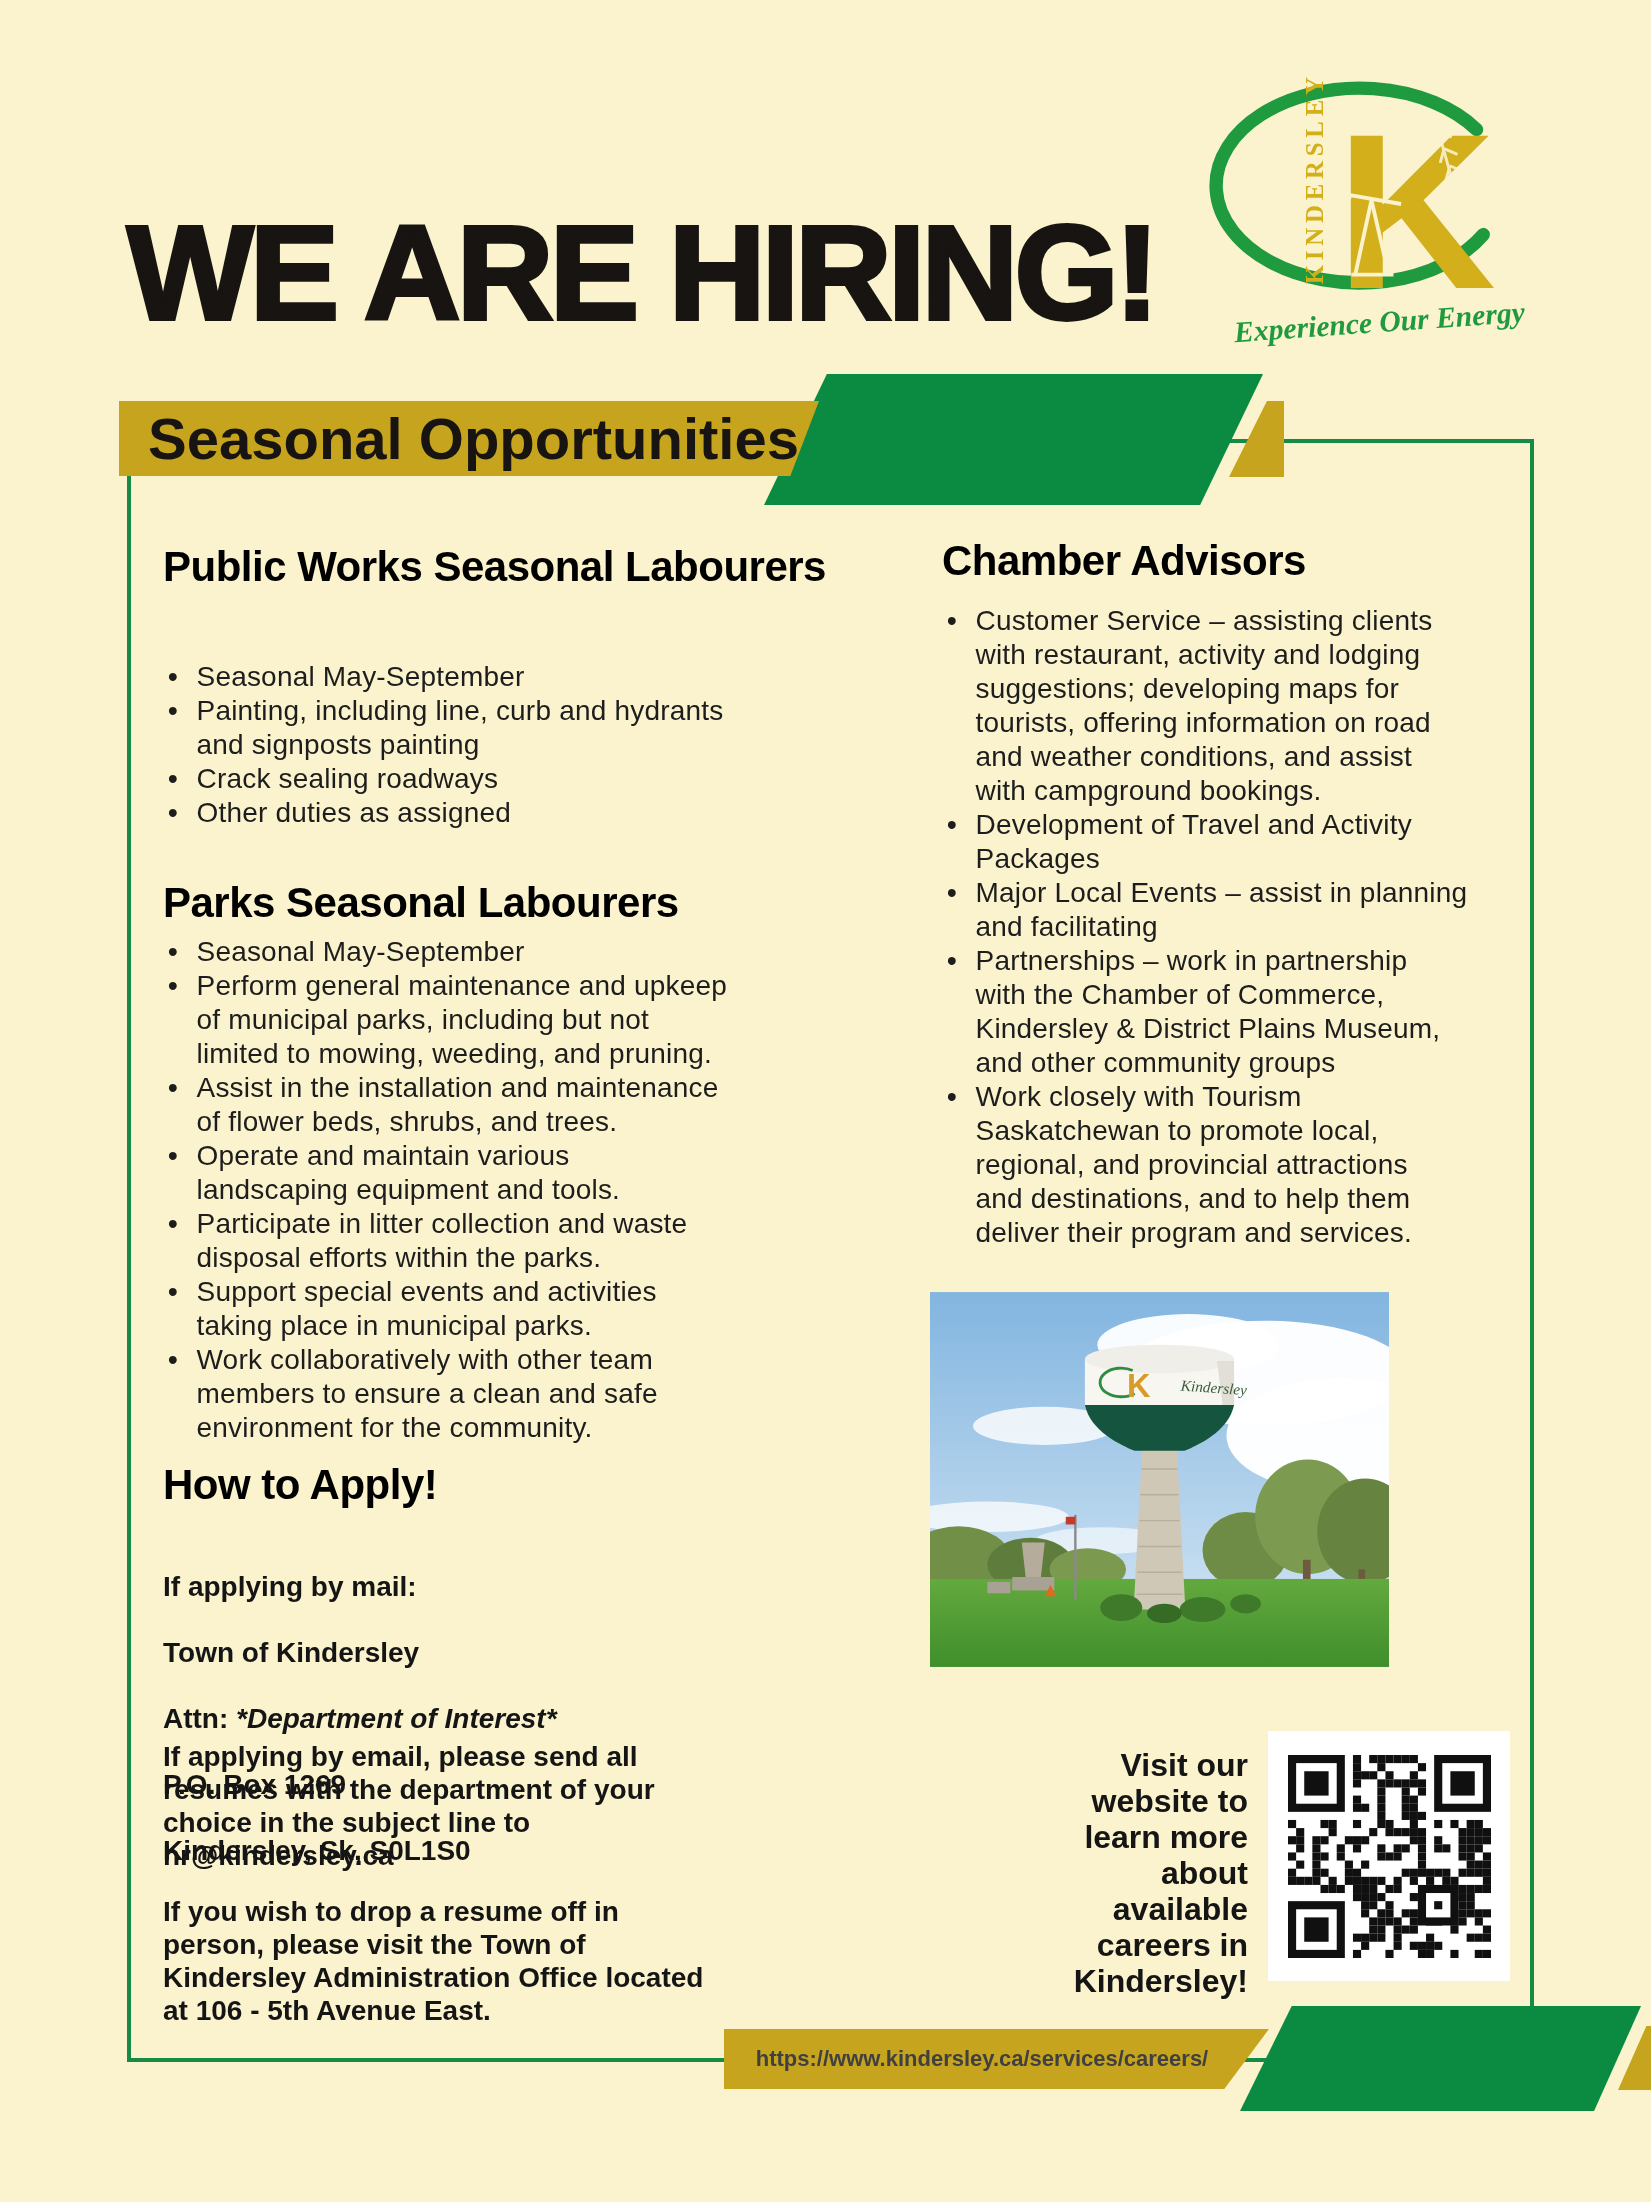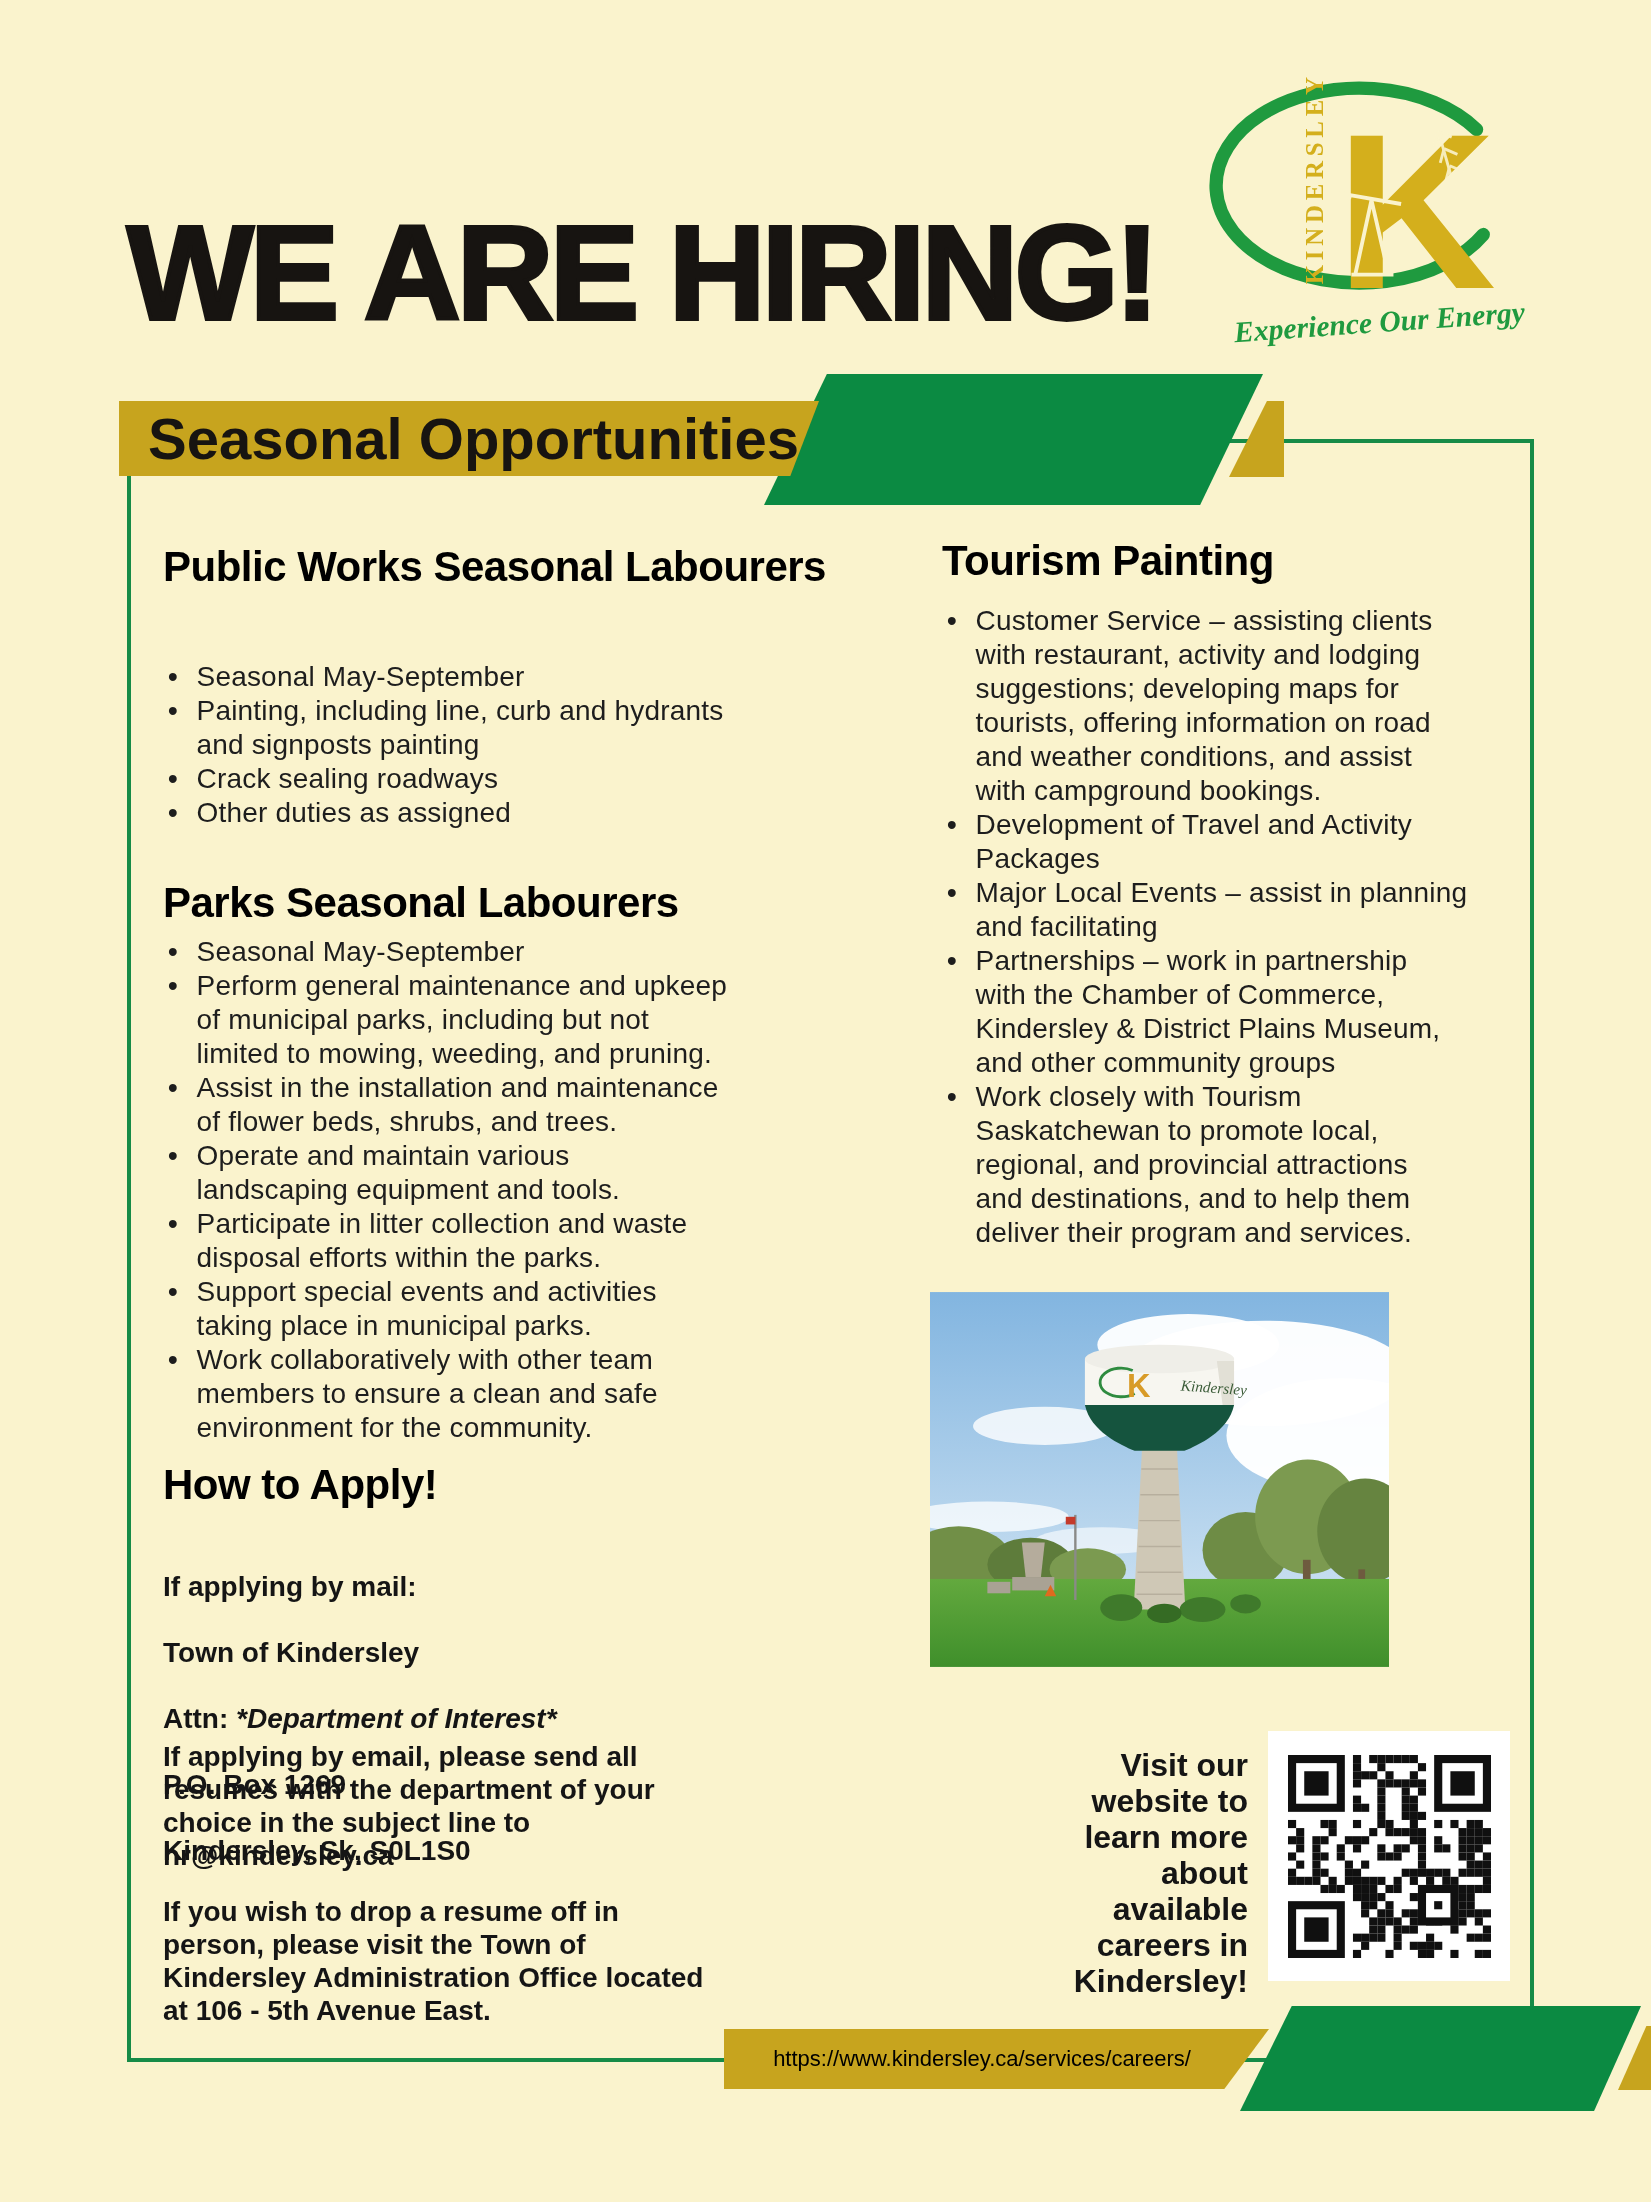--- a/index.html
+++ b/index.html
@@ -58,21 +58,21 @@
     left:1268px;top:1731px;width:242px;height:250px;background:#ffffff;z-index:3;
     display:flex;align-items:center;justify-content:center;
   }
   .qr-card svg{width:203px;height:203px;}
   
   .url-bar{
     left:724px;top:2029px;width:545px;height:60px;background:#C7A41E;z-index:3;
     clip-path:polygon(0 0,100% 0,91.8% 100%,0 100%);
     display:flex;align-items:center;justify-content:center;
   }
-  .url-bar .url{font-size:22px;font-weight:normal;color:#000000;padding-right:29px;white-space:nowrap;}
+  .url-bar .url{font-size:22px;font-weight:bold;color:#404040;padding-right:29px;white-space:nowrap;}
   .foot-green{
     left:1240px;top:2006px;width:401px;height:105px;background:#0B8A42;z-index:2;
     clip-path:polygon(12.9% 0,100% 0,88.3% 100%,0 100%);
   }
   .foot-gold{
     left:1618px;top:2026px;width:33px;height:64px;background:#C7A41E;z-index:2;
     clip-path:polygon(86% 0,100% 0,100% 100%,0 100%);
   }
 </style>
 </head>
@@ -149,21 +149,21 @@
 <div class="abs para" style="left:163px;top:1740px;width:612px;">If applying by email, please send all
 resumes with the department of your
 choice in the subject line to
 hr@kindersley.ca</div>
 
 <div class="abs para" style="left:163px;top:1895px;width:631px;">If you wish to drop a resume off in
 person, please visit the Town of
 Kindersley Administration Office located
 at 106 - 5th Avenue East.</div>
 
-<div class="abs h-section" style="left:942px;top:537px;">Tourism Painting</div>
+<div class="abs h-section" style="left:942px;top:537px;">Chamber Advisors</div>
 <ul class="abs bullets" style="left:943px;top:604px;width:574px;">
 
 <li>Customer Service – assisting clients
 with restaurant, activity and lodging
 suggestions; developing maps for
 tourists, offering information on road
 and weather conditions, and assist
 with campground bookings.</li>
     <li>Development of Travel and Activity
 Packages</li>

